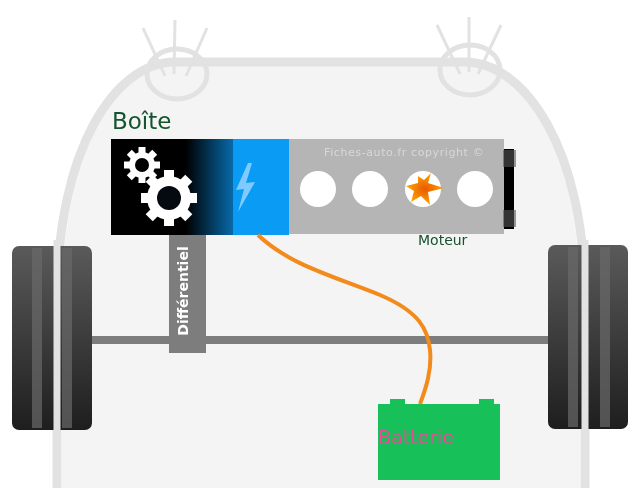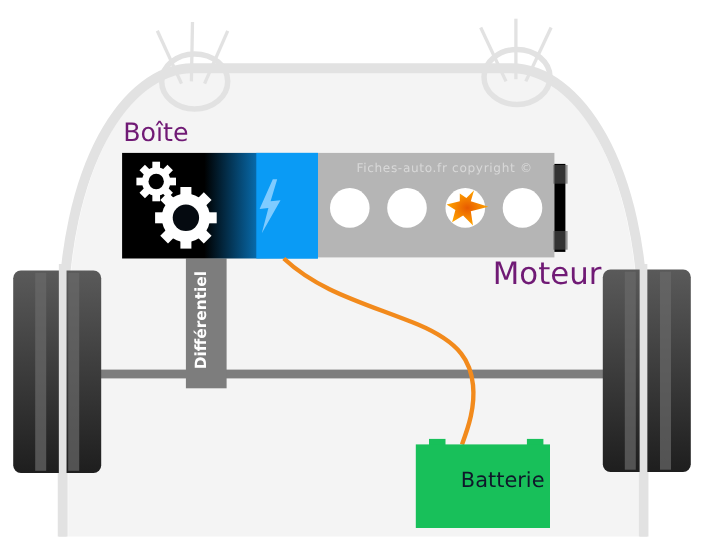--- a/index.html
+++ b/index.html
@@ -1,23 +1,23 @@
 <!DOCTYPE html>
 <html><head>
 <meta charset="utf-8">
 <style>
   html, body { margin: 0; padding: 0; }
   body { width: 640px; height: 488px; background: #ffffff; overflow: hidden; position: relative; font-family: "DejaVu Sans", sans-serif; }
   #stage { position: absolute; left: 0; top: 0; width: 640px; height: 488px; }
-  .label { position: absolute; color: #701a75; font-family: "DejaVu Sans", sans-serif; }
+  .label { position: absolute; color: #14532d; font-family: "DejaVu Sans", sans-serif; }
   #boite-label { left: 112px; top: 108px; font-size: 23px; }
-  #moteur-label { left: 448px; top: 232px; font-size: 28px; }
+  #moteur-label { left: 418px; top: 232px; font-size: 14px; }
   #copyright { position: absolute; left: 324px; top: 146px; font-size: 11px; color: #d8d8d8; letter-spacing: 0.6px; }
   #diff-label { position: absolute; left: 175px; top: 345px; transform-origin: 0 0; transform: rotate(-90deg); font-size: 14px; font-weight: bold; color: #ffffff; white-space: nowrap; width: 108px; text-align: center; }
-  #batt-label { position: absolute; left: 396px; top: 426px; width: 122px; text-align: center; font-size: 19px; color: #0f172a; }
+  #batt-label { position: absolute; left: 378px; top: 426px; width: 122px; text-align: left; font-size: 19px; color: #ec4899; }
 </style>
 </head>
 <body>
 
 <svg id="stage" width="640" height="488" viewBox="0 0 640 488" xmlns="http://www.w3.org/2000/svg">
   <defs>
     <linearGradient id="boxGrad" x1="0" y1="0" x2="1" y2="0">
       <stop offset="0" stop-color="#000000"></stop>
       <stop offset="0.42" stop-color="#000000"></stop>
       <stop offset="0.78" stop-color="#0a8fe6"></stop>

